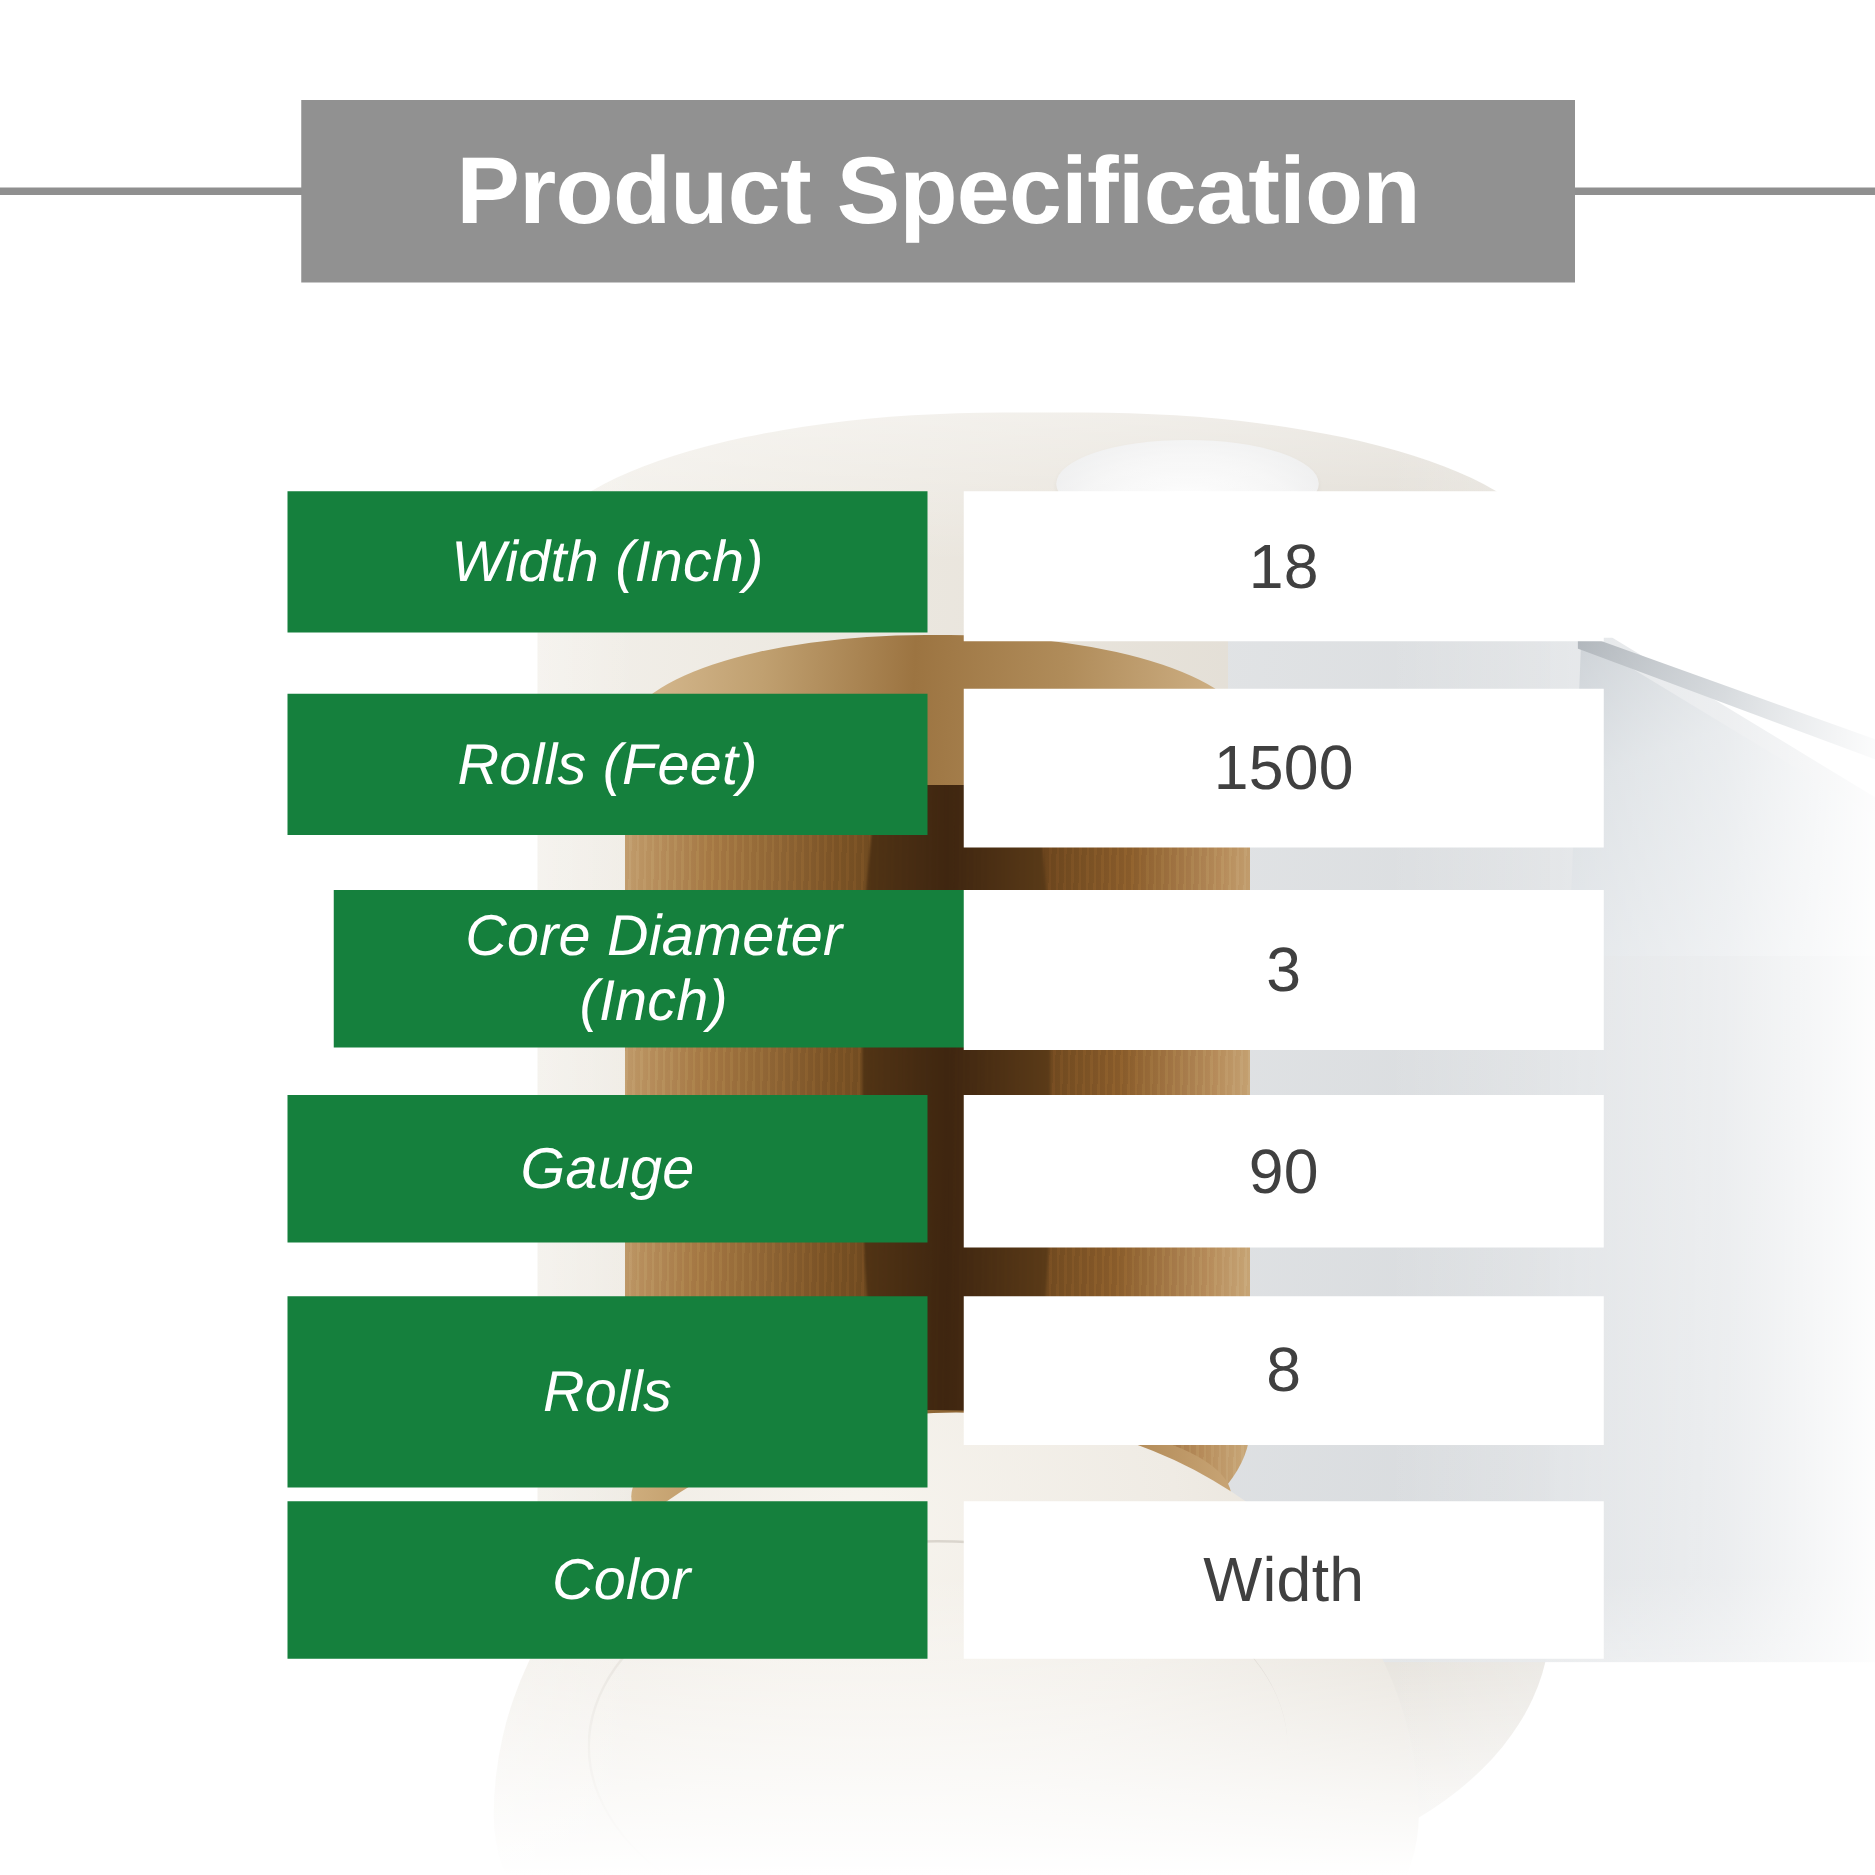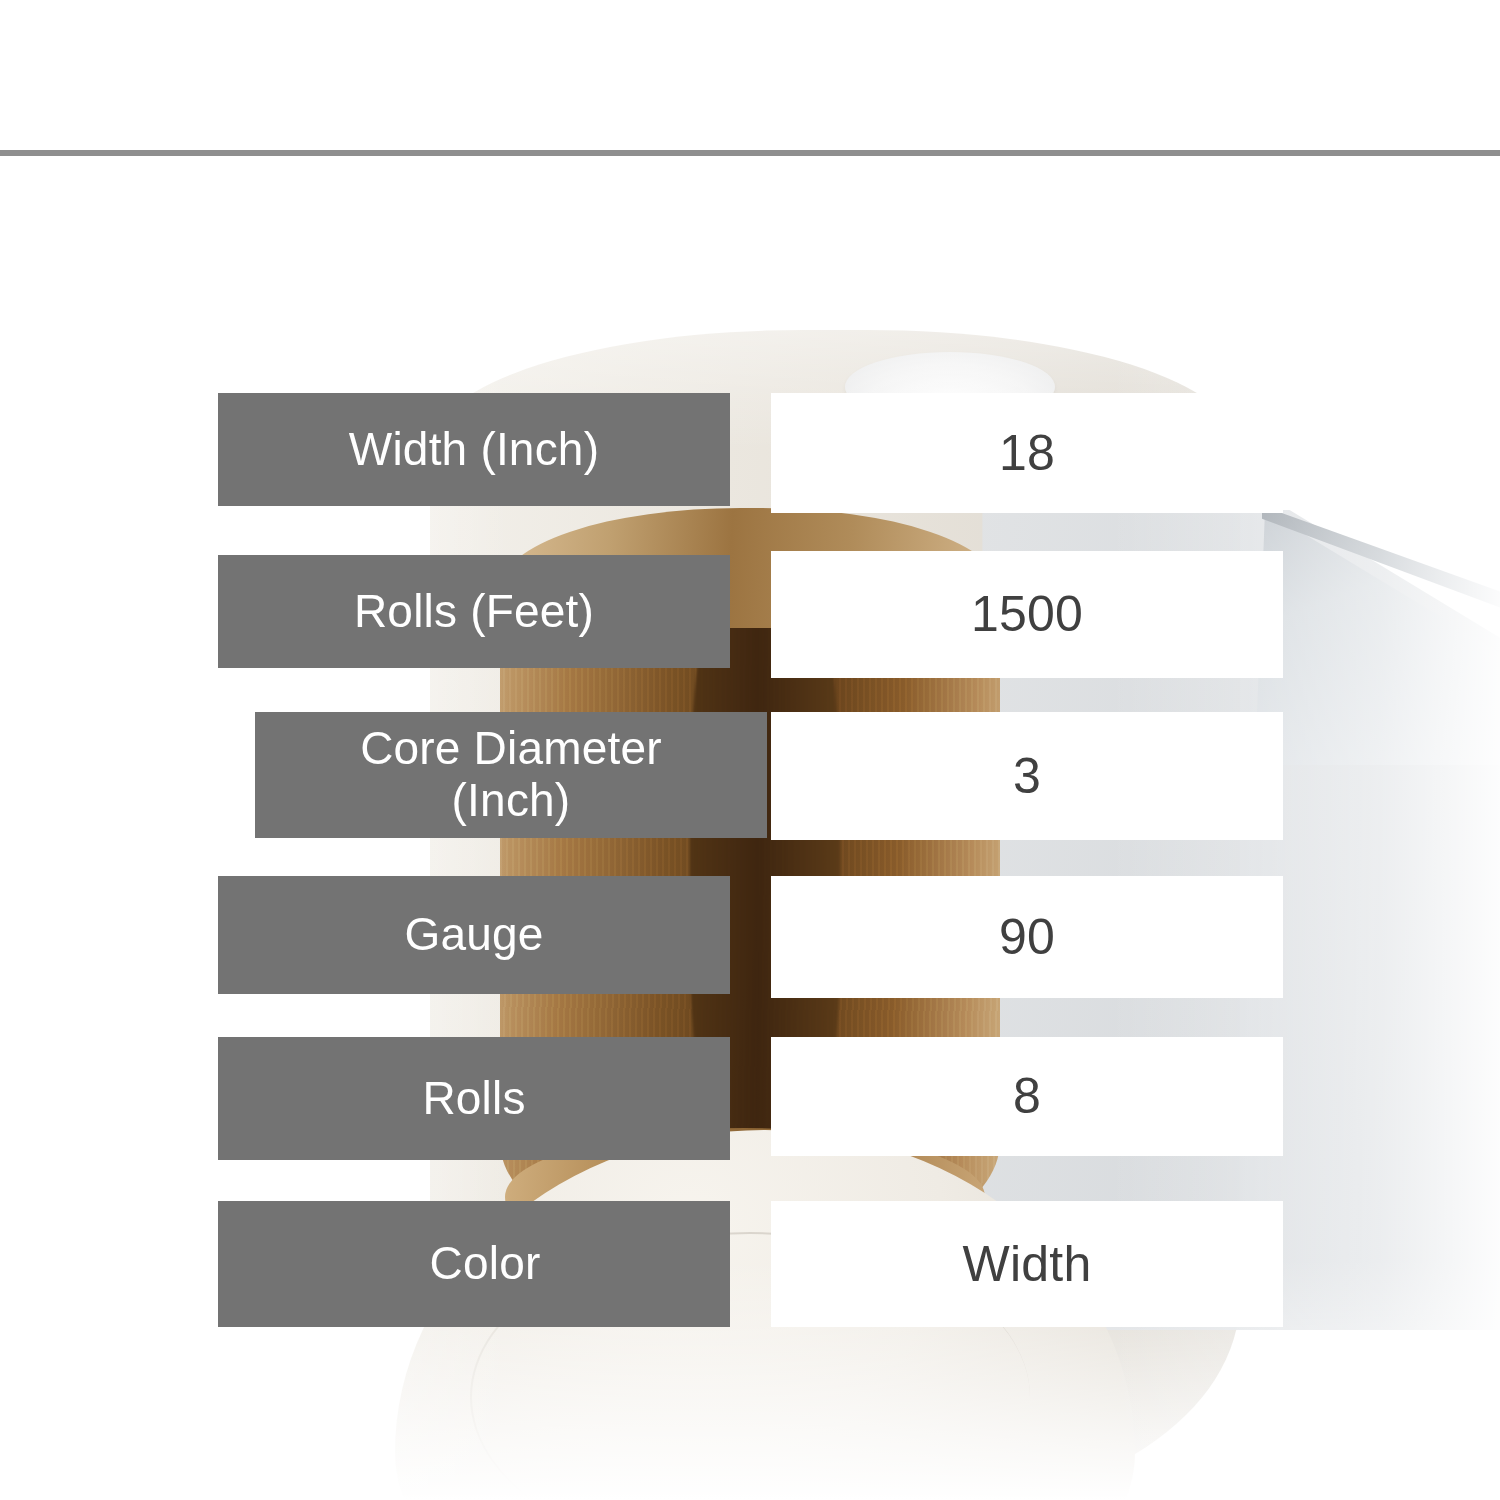--- a/index.html
+++ b/index.html
@@ -241,27 +241,28 @@
     width: 1500px;
     height: 1500px;
   }
   .spec-row {
     position: absolute;
     left: 0;
     width: 1500px;
   }
   .label-cell {
     position: absolute;
-    left: 218px;
+    left: 230px;
     width: 512px;
-    background: #737373;
+    background: #15803d;
     display: flex;
     align-items: center;
     justify-content: center;
     text-align: center;
+    font-style: italic;
   }
   .label-cell span {
     color: #ffffff;
     font-family: "Liberation Sans", sans-serif;
     font-weight: 300;
     font-size: 46px;
     line-height: 1.12;
     letter-spacing: .2px;
   }
   .value-cell {
@@ -285,21 +286,21 @@
 
   
   .r0 .label-cell { top: 393px;  height: 113px; }
   .r0 .value-cell { top: 393px;  height: 120px; }
   .r1 .label-cell { top: 555px;  height: 113px; }
   .r1 .value-cell { top: 551px;  height: 127px; }
   .r2 .label-cell { top: 712px;  height: 126px; margin-left: 37px; }
   .r2 .value-cell { top: 712px;  height: 128px; }
   .r3 .label-cell { top: 876px;  height: 118px; }
   .r3 .value-cell { top: 876px;  height: 122px; }
-  .r4 .label-cell { top: 1037px; height: 123px; text-align: right; }
+  .r4 .label-cell { top: 1037px; height: 153px; text-align: right; }
   .r4 .value-cell { top: 1037px; height: 119px; }
   .r5 .label-cell { top: 1201px; height: 126px; padding-left: 22px; }
   .r5 .value-cell { top: 1201px; height: 126px; }
 </style>
 </head>
 <body>
 
 <div id="page">
 
   <div id="photo">
@@ -313,20 +314,23 @@
     <div class="core-lip-bottom"></div>
     <div class="film-top-plane"></div>
     <div class="film-top-edge"></div>
     <div class="roll-front"></div>
     <div class="roll-front-rim"></div>
     <div class="top-cap"></div>
     <div class="fade"></div>
   </div>
 
   <div id="title-rule"></div>
+  <div id="title-banner">
+    <div id="title-text">Product Specification</div>
+  </div>
 
   <div id="spec-table">
 
     <div class="spec-row r0">
       <div class="label-cell">
         <span>Width (Inch)</span>
       </div>
       <div class="value-cell">
         <span>18</span>
       </div>

